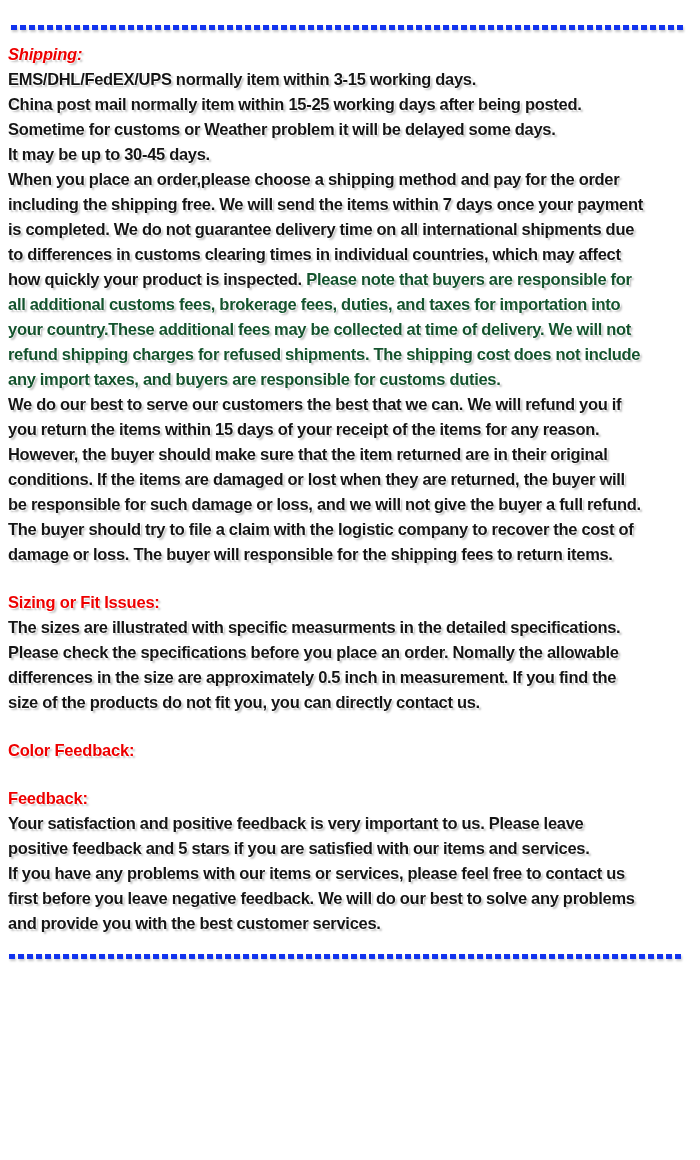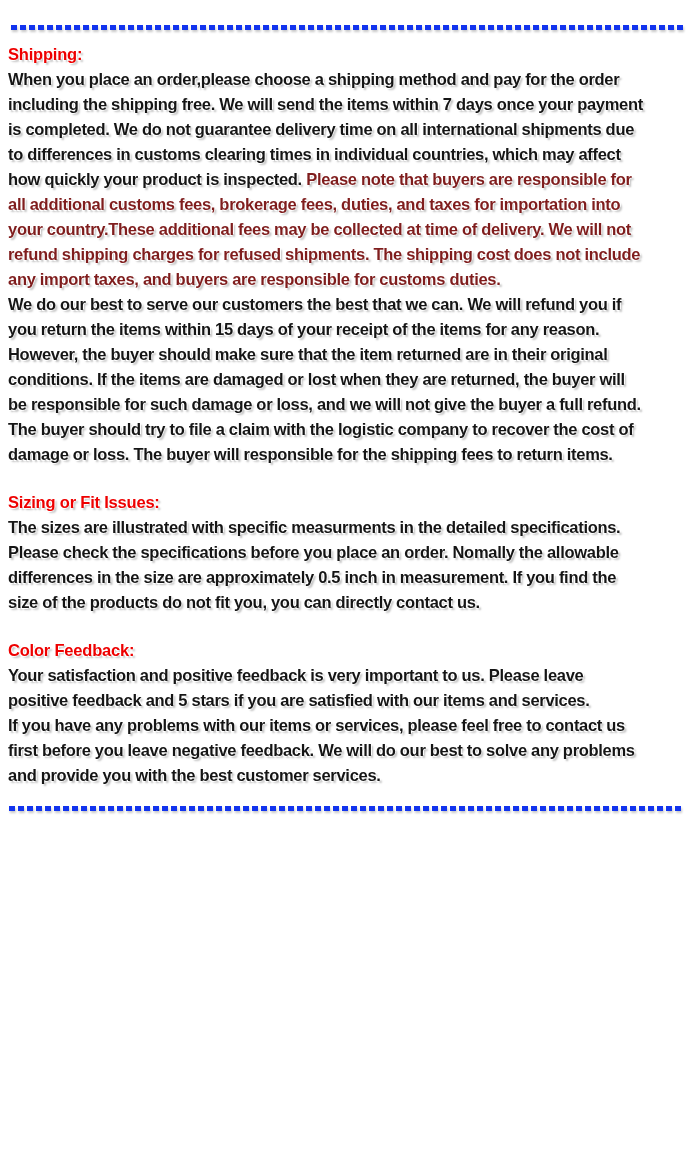--- a/index.html
+++ b/index.html
@@ -38,47 +38,52 @@
     margin: 23px 0 0 0;
     font-weight: 700;
     text-shadow:
       -1px -1px 0 #ffffff,
        1px -1px 0 #ffffff,
       -1px  1px 0 #ffffff,
        2px  2px 2px #c0c0c0;
   }
   section.first .hd {
     margin-top: 12px;
+    font-style: italic;
   }
   .body {
     color: #151515;
     font-size: 16.5px;
     line-height: 25px;
     letter-spacing: -0.3px;
     margin: 0;
     white-space: pre-line;
     text-shadow:
       -1px -1px 0 #ffffff,
        1px -1px 0 #ffffff,
       -1px  1px 0 #ffffff,
        2px  2px 2px #bdbdbd;
   }
   .red {
-    color: #7f1d1d;
+    color: #14532d;
   }
 </style>
 </head>
 <body>
 
 <div class="page">
 
   <div class="divider divider-top"></div>
 
   <section class="first">
     <h2 class="hd">Shipping:</h2>
+    <p class="body">EMS/DHL/FedEX/UPS normally item within 3-15 working days.
+China post mail normally item within 15-25 working days after being posted.
+Sometime for customs or Weather problem it will be delayed some days.
+It may be up to 30-45 days.</p>
   </section>
 
   <section>
     <p class="body"><span>When you place an order,please choose a shipping method and pay for the order
 including the shipping free. We will send the items within 7 days once your payment
 is completed. We do not guarantee delivery time on all international shipments due
 to differences in customs clearing times in individual countries, which may affect
 how quickly your product is inspected. </span><span class="red">Please note that buyers are responsible for
 all additional customs fees, brokerage fees, duties, and taxes for importation into
 your country.These additional fees may be collected at time of delivery. We will not
@@ -102,20 +107,21 @@
 Please check the specifications before you place an order. Nomally the allowable
 differences in the size are approximately 0.5 inch in measurement. If you find the
 size of the products do not fit you, you can directly contact us.</p>
   </section>
 
   <section>
     <h2 class="hd">Color Feedback:</h2>
   </section>
 
   <section>
+    <h2 class="hd">Feedback:</h2>
     <p class="body">Your satisfaction and positive feedback is very important to us. Please leave
 positive feedback and 5 stars if you are satisfied with our items and services.
 If you have any problems with our items or services, please feel free to contact us
 first before you leave negative feedback. We will do our best to solve any problems
 and provide you with the best customer services.</p>
   </section>
 
   <div class="divider divider-bottom"></div>
 
 </div>

